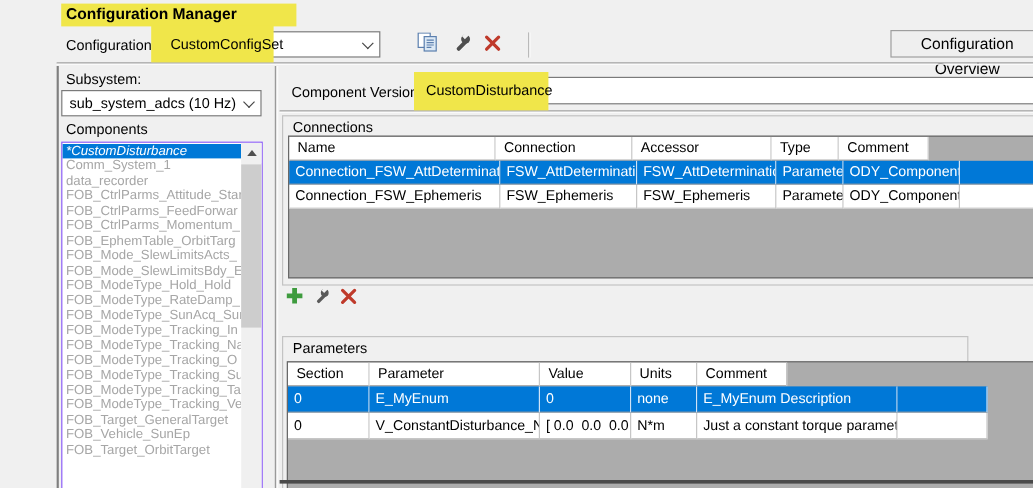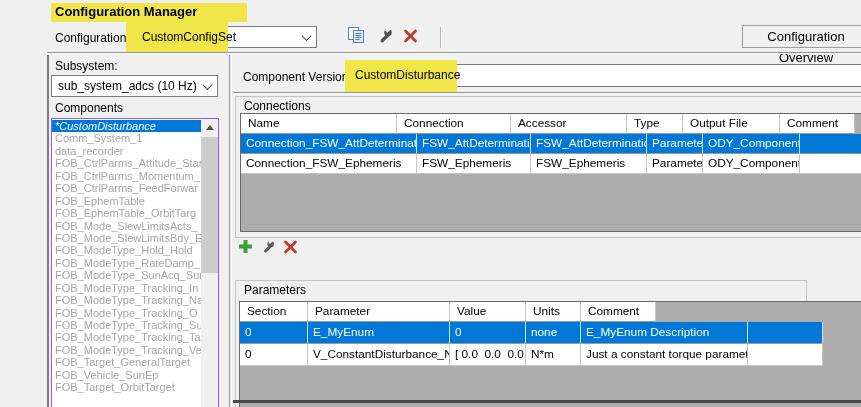--- a/index.html
+++ b/index.html
@@ -149,23 +149,22 @@
   </div>
 
   <span class="abs comp-label">Components</span>
 
   <div class="abs listbox">
     <div class="items">
         <div class="list-item sel">*CustomDisturbance</div>
         <div class="list-item">Comm_System_1</div>
         <div class="list-item">data_recorder</div>
         <div class="list-item">FOB_CtrlParms_Attitude_Star</div>
+        <div class="list-item">FOB_CtrlParms_FeedForwar</div>
         <div class="list-item">FOB_CtrlParms_Momentum_</div>
-        <div class="list-item">FOB_CtrlParms_FeedForwar</div>
-        <div class="list-item">FOB_EphemTable</div>
         <div class="list-item">FOB_EphemTable_OrbitTarg</div>
         <div class="list-item">FOB_Mode_SlewLimitsActs_</div>
         <div class="list-item">FOB_Mode_SlewLimitsBdy_E</div>
         <div class="list-item">FOB_ModeType_Hold_Hold</div>
         <div class="list-item">FOB_ModeType_RateDamp_</div>
         <div class="list-item">FOB_ModeType_SunAcq_Sun</div>
         <div class="list-item">FOB_ModeType_Tracking_In</div>
         <div class="list-item">FOB_ModeType_Tracking_Na</div>
         <div class="list-item">FOB_ModeType_Tracking_O</div>
         <div class="list-item">FOB_ModeType_Tracking_Su</div>
@@ -204,25 +203,24 @@
       </svg>
     </span>
   </div>
 
   <div class="abs hsep-main"></div>
 
   <div class="abs groupbox grp-conn">
     <span class="grp-title">Connections</span>
     <div class="grid grid-conn" id="grid-connections">
         <div class="g-row g-head">
-          <div class="g-cell" style="width: 156px; height: 20px; line-height: 19px;">Name</div>
+          <div class="g-cell" style="width: 172px; height: 20px; line-height: 19px;">Name</div>
           <div class="g-cell" style="width: 114px; height: 20px; line-height: 19px;">Connection</div>
           <div class="g-cell" style="width: 116px; height: 20px; line-height: 19px;">Accessor</div>
           <div class="g-cell" style="width: 56px; height: 20px; line-height: 19px;">Type</div>
-          <div class="g-cell" style="width: 97px; height: 20px; line-height: 19px;">Output File</div>
           <div class="g-cell" style="width: 75px; height: 20px; line-height: 19px;">Comment</div>
         </div>
         <div class="g-row sel">
           <div class="g-cell" style="width: 176px; height: 20px; line-height: 19px;">Connection_FSW_AttDetermination</div>
           <div class="g-cell" style="width: 114px; height: 20px; line-height: 19px;">FSW_AttDetermination</div>
           <div class="g-cell" style="width: 116px; height: 20px; line-height: 19px;">FSW_AttDetermination</div>
           <div class="g-cell" style="width: 56px; height: 20px; line-height: 19px;">Parameter</div>
           <div class="g-cell" style="width: 97px; height: 20px; line-height: 19px;">ODY_Components</div>
           <div class="g-cell" style="width: 75px; height: 20px; line-height: 19px;"></div>
         </div>

